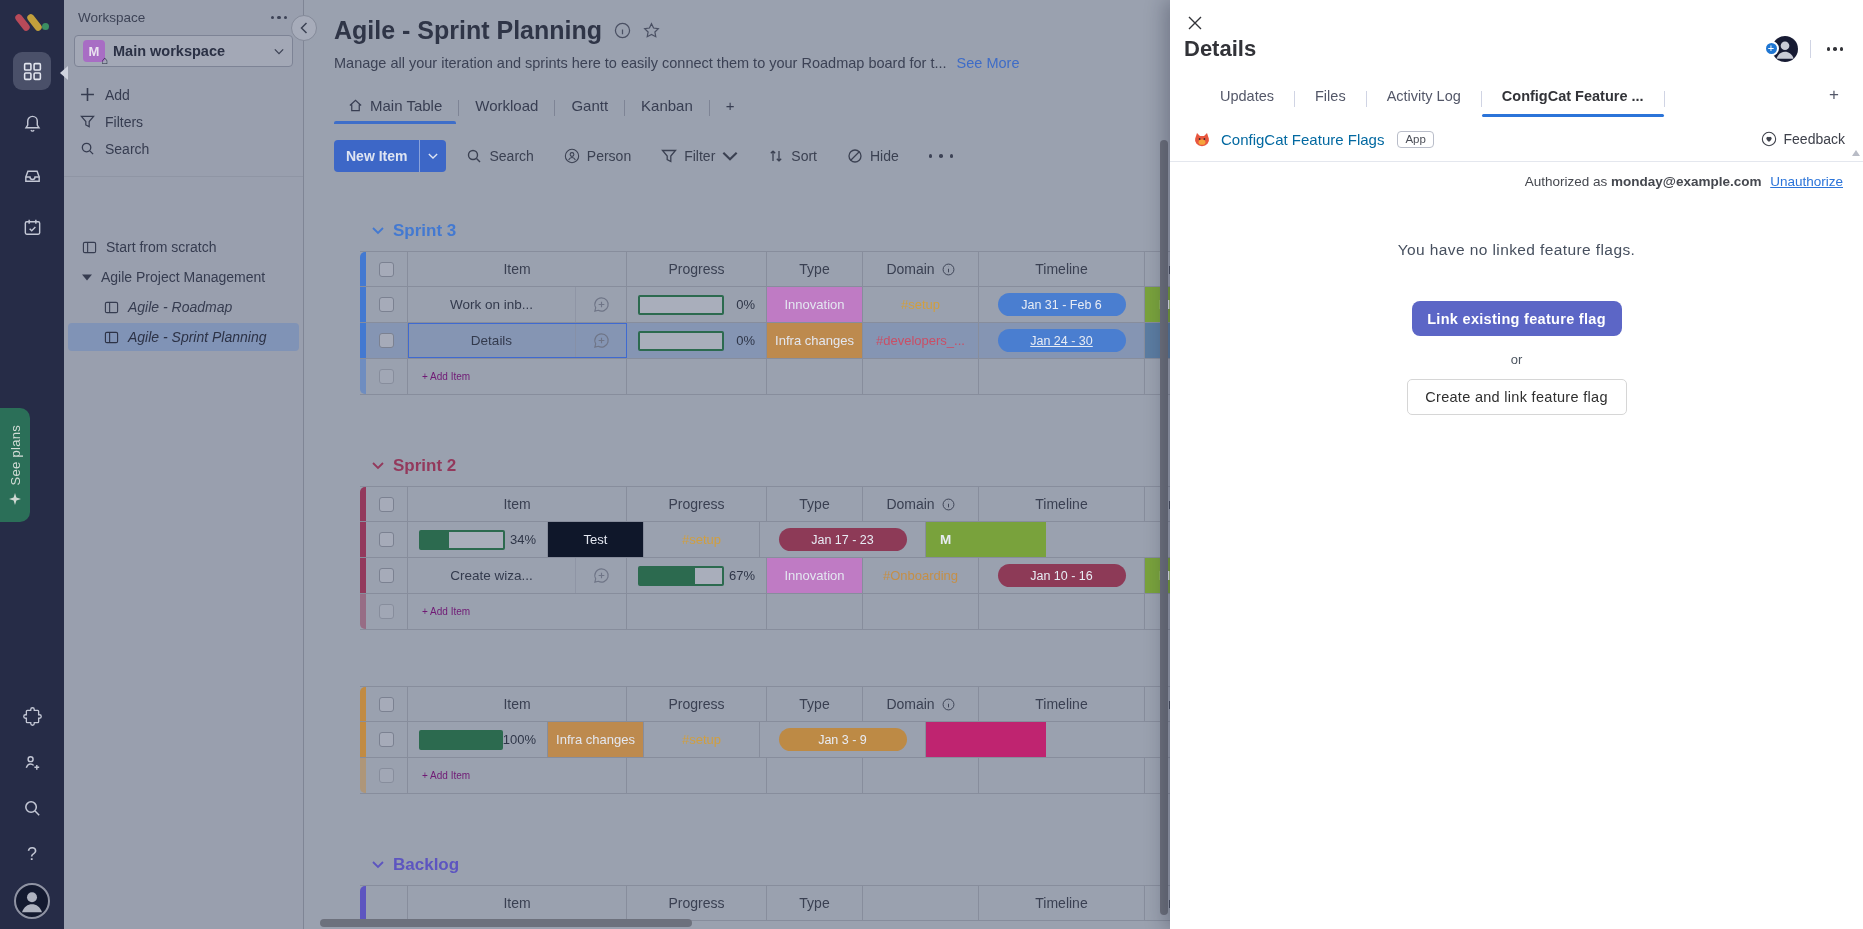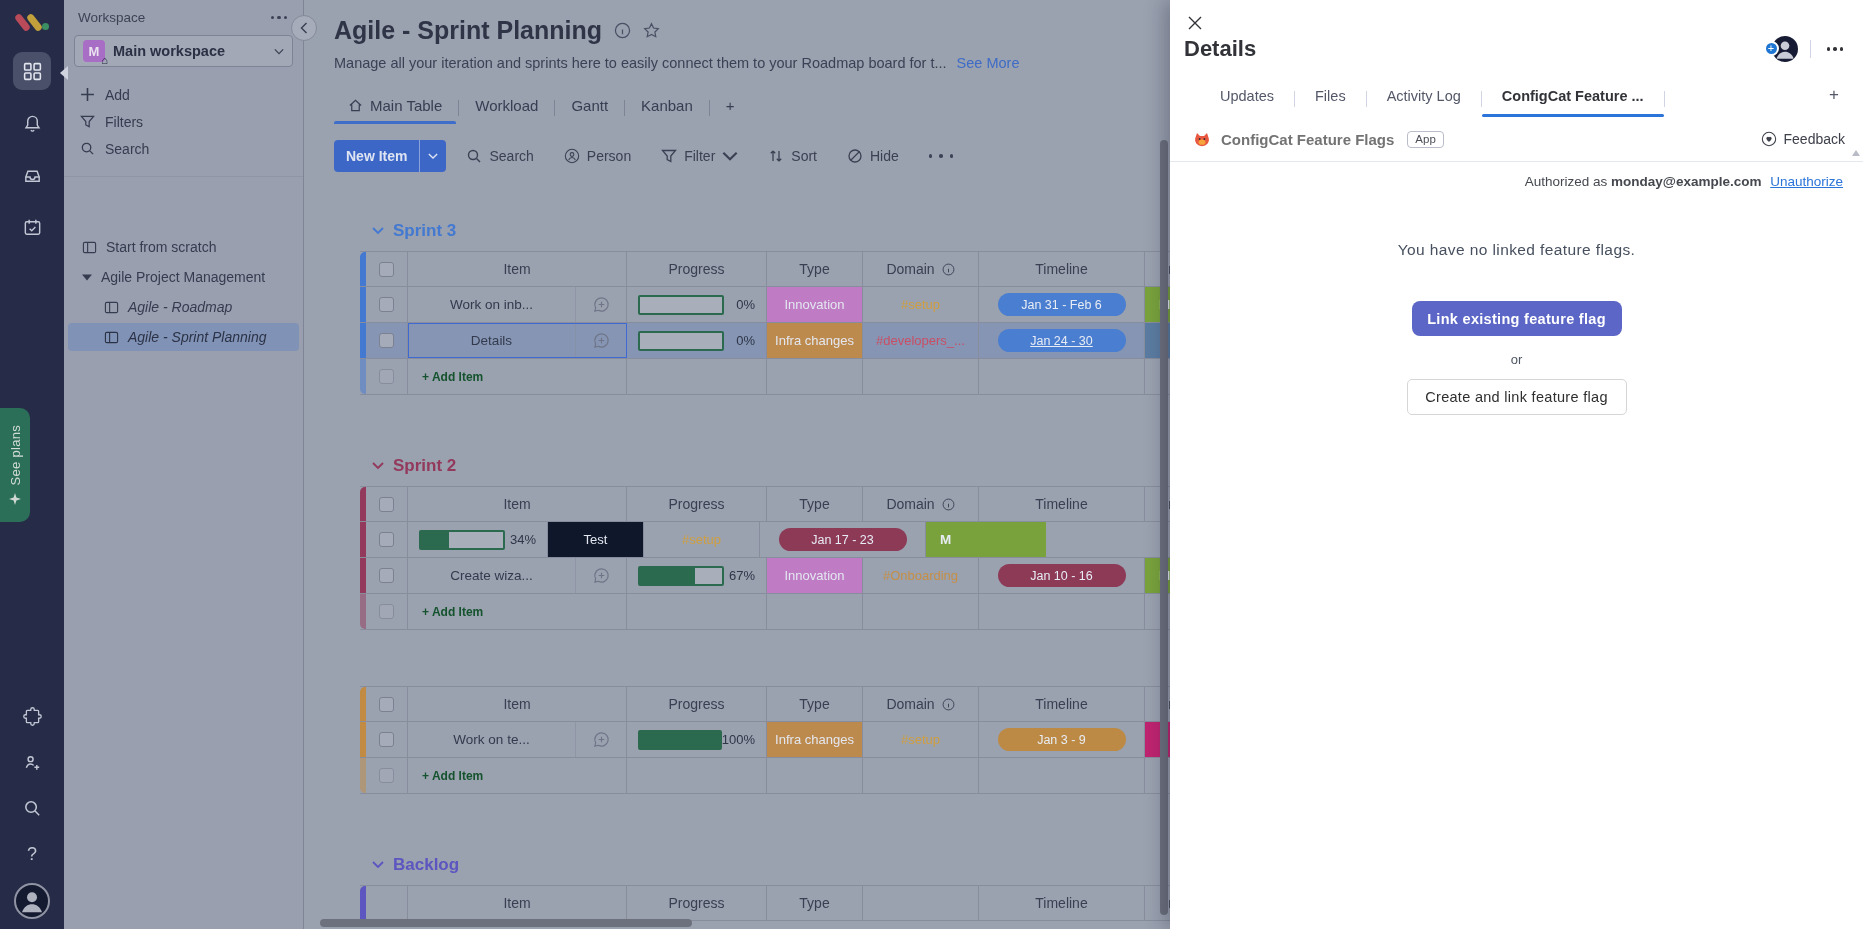--- a/index.html
+++ b/index.html
@@ -100,21 +100,21 @@
   .pfill { display:block; height:100%; background:#2c6a4f; }
   .plabel { font-size:13px; color:#2f3648; }
   .c-type { width:96px; flex:none; color:#e3e7f0; font-size:13px; }
   .c-dom { width:116px; flex:none; font-size:13px; }
   .c-time { width:166px; flex:none; }
   .pill { width:128px; height:23px; border-radius:12px; display:flex; align-items:center; justify-content:center; color:#e8ecf4; font-size:12.5px; }
   .c-pri { width:120px; flex:none; justify-content:flex-start; padding-left:14px; color:#e7ebf2; font-weight:600; border-right:none; }
   .trow.sel .cell { background:rgba(80,120,190,.28); }
   .trow.sel .c-type, .trow.sel .c-pri { background-blend-mode:normal; }
   .trow.sel .item-wrap { outline:1px solid #3f6ad1; outline-offset:-1px; }
-  .c-additem { width:219px; flex:none; justify-content:flex-start; padding-left:14px; color:#14532d; font-size:12px; cursor:pointer;font-weight:bold; }
+  .c-additem { width:219px; flex:none; justify-content:flex-start; padding-left:14px; color:#701a75; font-size:10px; cursor:pointer; }
   .c-empty { border-right:1px solid #878d9c; }
   .hcell { font-size:14px; color:#3a4052; cursor:pointer; }
 
   
   .vscroll { position:absolute; right:2px; top:140px; bottom:14px; width:8px; border-radius:4px; background:#6d717d; z-index:3; }
   .hscroll { position:absolute; left:16px; bottom:2px; width:372px; height:8px; border-radius:4px; background:#6d717d; z-index:3; }
 
   
   .panel { position:absolute; right:0; top:0; width:693px; height:100%; background:#ffffff; z-index:10; box-shadow:-6px 0 18px rgba(20,25,45,.28); color:#323338; }
   .p-close { position:absolute; left:14px; top:12px; width:22px; height:22px; display:flex; align-items:center; justify-content:center; cursor:pointer; color:#323338; }
@@ -126,21 +126,21 @@
   .subscriber .plus { position:absolute; left:-4px; top:5px; width:15px; height:15px; border-radius:50%; background:#1f76d2; border:2px solid #fff; color:#fff; font-size:11px; line-height:11px; display:flex; align-items:center; justify-content:center; }
   .p-head .vline { width:1px; height:18px; background:#d0d4e4; margin:0 12px; }
   .p-tabs { display:flex; align-items:center; margin:18px 14px 0 30px; }
   .p-tab { font-size:14.5px; color:#535768; padding:8px 20px 13px 20px; cursor:pointer; position:relative; white-space:nowrap; }
   .p-tab.active { color:#323338; font-weight:600; }
   .p-tab.active::after { content:""; position:absolute; left:0; right:0; bottom:0; height:3px; background:#2b74d9; border-radius:2px; }
   .p-tab-sep { width:1px; height:16px; background:#d0d4e4; }
   .p-tab-plus { margin-left:auto; font-size:17px; color:#535768; cursor:pointer; padding:0 10px 8px 10px; }
   .app-head { display:flex; align-items:center; gap:9px; padding:12px 18px 12px 22px; }
   .cat-icon { width:20px; height:20px; flex:none; }
-  .app-name { font-size:15px; font-weight:700; color:#737373; }
+  .app-name { font-size:15px; font-weight:400; color:#0369a1; }
   .app-badge { font-size:11.5px; color:#4b4e57; border:1px solid #b9bdc9; border-radius:4px; padding:1.5px 7px; margin-left:4px; }
   .feedback { margin-left:auto; display:flex; align-items:center; gap:7px; font-size:14px; color:#3e414b; cursor:pointer; }
   .feedback svg { width:16px; height:16px; }
   .app-divider { height:1px; background:#e4e7ee; }
   .auth-line { text-align:right; padding:12px 20px 0 0; font-size:13.5px; color:#45484f; }
   .auth-line b { font-weight:700; }
   .auth-line a { color:#2b74d9; text-decoration:underline; cursor:pointer; margin-left:5px; }
   .mini-scroll-up { position:absolute; right:3px; top:150px; width:0; height:0; border-left:4px solid transparent; border-right:4px solid transparent; border-bottom:6px solid #b9bcc6; }
   .empty-state { margin-top:52px; display:flex; flex-direction:column; align-items:center; }
   .empty-msg { font-size:15.5px; color:#47505f; letter-spacing:.4px; }
@@ -604,29 +604,20 @@
               </span>
             <span class="cell hcell c-time">Timeline</span>
             <span class="cell hcell c-pri" style="color:#3a4052;font-weight:400;">Priority</span>
           </div>
 
           <div class="trow">
             <span class="gbar" style="background: rgb(193, 139, 67);"></span>
             <span class="cell c-check">
                 <span class="cb"></span>
               </span>
-            <span class="item-wrap">
-              <span class="cell c-name">Work on te...</span>
-              <span class="cell c-chat">
-                  <svg viewBox="0 0 20 20" fill="none" stroke="currentColor" stroke-width="1.2">
-                    <path d="M10 3a7 7 0 1 1-3.4 13.1L3 17l.9-3.6A7 7 0 0 1 10 3z"></path>
-                    <path d="M10 7v6M7 10h6"></path>
-                  </svg>
-                </span>
-            </span>
             <span class="cell c-prog">
               <span class="pbar">
                   <span class="pfill" style="width: 100%;"></span>
                 </span>
               <span class="plabel">100%</span>
             </span>
             <span class="cell c-type" style="background: rgb(189, 138, 78);">Infra changes</span>
             <span class="cell c-dom" style="color: rgb(209, 159, 63);">#setup</span>
             <span class="cell c-time">
                 <span class="pill" style="background: rgb(189, 138, 69);">Jan 3 - 9</span>

